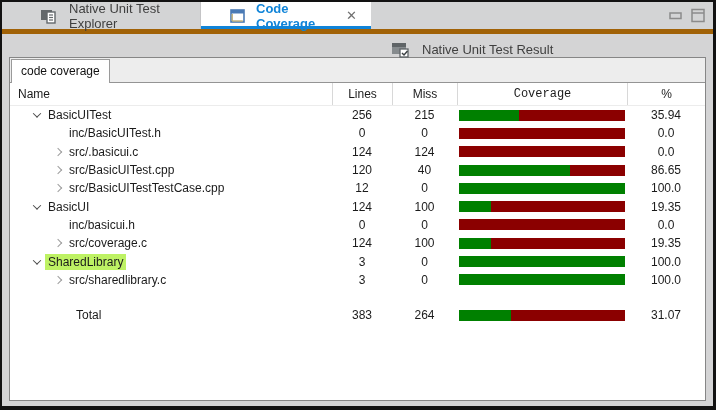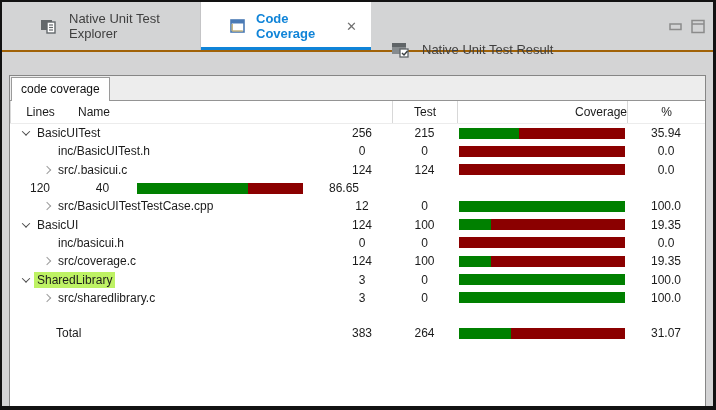--- a/index.html
+++ b/index.html
@@ -16,25 +16,25 @@
   .window{
     position:relative;
     width:716px;height:410px;
     border:solid #121212;
     border-width:2px 3px 4px 2px;
     background:#d4d4d5;
     overflow:hidden;
   }
   
   .tabstrip{
-    height:50px;
+    height:32px;
     display:flex;
     align-items:stretch;
     background:#d3d4d5;
-    border-bottom:2px solid #a16207;
+    border-bottom:5px solid #a16207;
   }
   .tab{
     position:relative;
     display:flex;align-items:center;
     cursor:default;
     font-size:13px;
     color:#3f3f3f;
   }
   .tab .icon{display:inline-flex;align-items:center;margin-right:11px;}
   .tab.t1{width:199px;padding-left:38px;border-right:1px solid #c4c4c6;}
@@ -86,29 +86,29 @@
   .grid-header{
     display:flex;align-items:stretch;
     height:23px;
     border-bottom:1px solid #ececec;
     background:#fff;
   }
   .grid-header .hcell{line-height:22px;}
   .c-name{flex:1;padding-left:8px;text-align:left;}
   .c-lines{width:60px;text-align:center;}
   .c-miss{width:65px;text-align:center;}
-  .c-cov{width:170px;text-align:right;}
+  .c-cov{width:170px;text-align:center;font-family:Liberation Mono, monospace;}
   .c-pct{width:78px;text-align:center;}
   .grid-header .c-lines,.grid-header .c-miss,
   .grid-header .c-cov,.grid-header .c-pct{
     border-left:1px solid #d8d8d8;
   }
   .row{display:flex;align-items:center;height:18.3px;}
   .row .cell{white-space:nowrap;overflow:hidden;}
-  .row .c-name{display:flex;align-items:center;padding-left:4px;}
+  .row .c-name{display:flex;align-items:center;padding-left:15px;}
   
   .exp{
     width:6px;height:6px;flex:none;
     margin:0 8px 0 9px;
   }
   .row.child .exp{margin-left:30px;}
   .exp-down{
     border-right:1.5px solid #484848;border-bottom:1.5px solid #484848;
     transform:rotate(45deg) translate(-1px,-1px);
   }
@@ -120,21 +120,21 @@
   .name-label{padding:1px 3px;margin-left:-3px;}
   .name-label.selected{background:#bef264;}
   
   .bar{
     height:11px;margin:0 2px;
     background:var(--missed);
     overflow:hidden;
   }
   .bar-covered{height:100%;width:0;background:var(--covered);}
   .row.blank{height:17px;}
-  .row.total .c-name{padding-left:8px;}
+  .row.total .c-name{padding-left:8px;margin-left:20px;}
   .total-label{margin-left:38px;}
   .grid-body-rest{flex:1;background:#fff;}
   svg{display:block;}
 </style>
 </head>
 <body>
 
 <div class="window">
 
   <div class="tabstrip">
@@ -196,23 +196,23 @@
 
   <div class="panel">
 
     <div class="panel-tabs">
       <div class="panel-tab">code coverage</div>
     </div>
 
     <div class="grid">
 
       <div class="grid-header">
+        <div class="hcell c-name">Name</div>
         <div class="hcell c-lines">Lines</div>
-        <div class="hcell c-name">Name</div>
-        <div class="hcell c-miss">Test</div>
+        <div class="hcell c-miss">Miss</div>
         <div class="hcell c-cov">Coverage</div>
         <div class="hcell c-pct">%</div>
       </div>
 
       <div class="grid-body" id="rows-host">
           <div class="row group">
     <div class="cell c-name">
       <span class="exp exp-down"></span>
       <span class="name-label">BasicUITest</span>
     </div>
@@ -247,20 +247,24 @@
     <div class="cell c-lines">124</div>
     <div class="cell c-miss">124</div>
     <div class="cell c-cov">
       <div class="bar">
         <div class="bar-covered" style="width: 0%;"></div>
       </div>
     </div>
     <div class="cell c-pct">0.0</div>
   </div>
           <div class="row child">
+    <div class="cell c-name">
+      <span class="exp exp-right"></span>
+      <span class="name-label">src/BasicUITest.cpp</span>
+    </div>
     <div class="cell c-lines">120</div>
     <div class="cell c-miss">40</div>
     <div class="cell c-cov">
       <div class="bar">
         <div class="bar-covered" style="width: 66.67%;"></div>
       </div>
     </div>
     <div class="cell c-pct">86.65</div>
   </div>
           <div class="row child">

